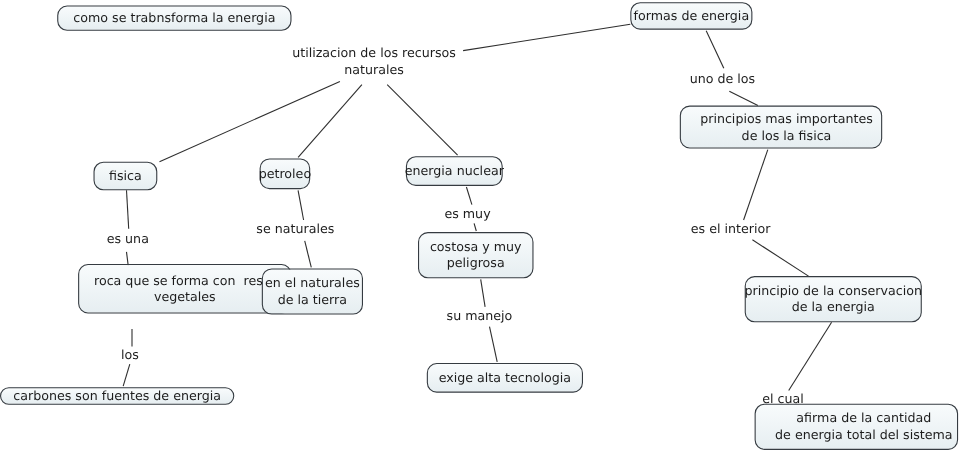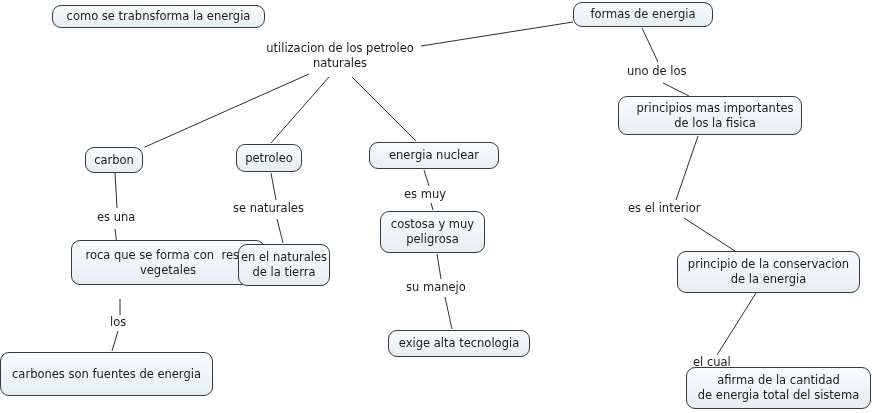--- a/index.html
+++ b/index.html
@@ -74,75 +74,75 @@
     <line x1="424" y1="170" x2="429" y2="186"></line>
     <line x1="431" y1="203" x2="433" y2="210"></line>
     <line x1="437" y1="254" x2="441" y2="279"></line>
     <line x1="445" y1="297" x2="452" y2="329"></line>
   </svg>
 
   <div class="node" style="left:52px; top:5px; width:213px; height:23px;">
     <span>como se trabnsforma la energia</span>
   </div>
 
-  <div class="node" style="left:573px; top:2px; width:140px; height:25px;">
+  <div class="node" style="left:573px; top:2px; width:111px; height:25px;">
     <span>formas de energia</span>
   </div>
 
   <div class="node" style="left:618px; top:96px; width:184px; height:39px;padding-left:14px;">
     <span>principios mas importantes
 de los la fisica</span>
   </div>
 
   <div class="node" style="left:85px; top:147px; width:58px; height:26px;">
-    <span>carbon</span>
+    <span>fisica</span>
   </div>
 
-  <div class="node" style="left:236px; top:144px; width:66px; height:28px;">
+  <div class="node" style="left:236px; top:144px; width:46px; height:28px;">
     <span>petroleo</span>
   </div>
 
-  <div class="node" style="left:369px; top:142px; width:130px; height:27px;">
+  <div class="node" style="left:369px; top:142px; width:88px; height:27px;">
     <span>energia nuclear</span>
   </div>
 
   <div class="node" style="left:380px; top:211px; width:105px; height:42px;">
     <span>costosa y muy
 peligrosa</span>
   </div>
 
   <div class="node" style="left:23px; top:240px; width:194px; height:45px;margin-left:48px;">
     <span>roca que se forma con  resto
 vegetales</span>
   </div>
 
   <div class="node" style="left:238px; top:244px; width:92px; height:42px;">
     <span>en el naturales
 de la tierra</span>
   </div>
 
-  <div class="node" style="left:677px; top:251px; width:183px; height:42px;">
+  <div class="node" style="left:677px; top:251px; width:161px; height:42px;">
     <span>principio de la conservacion
 de la energia</span>
   </div>
 
   <div class="node" style="left:388px; top:330px; width:142px; height:27px;">
     <span>exige alta tecnologia</span>
   </div>
 
-  <div class="node" style="left:0px; top:352px; width:213px; height:44px;">
+  <div class="node" style="left:0px; top:352px; width:213px; height:16px;">
     <span>carbones son fuentes de energia</span>
   </div>
 
-  <div class="node" style="left:686px; top:367px; width:185px; height:42px;">
+  <div class="node" style="left:686px; top:367px; width:185px; height:42px;justify-content:flex-end;">
     <span>afirma de la cantidad
 de energia total del sistema</span>
   </div>
 
-  <div class="link-label" style="left:252px; top:41px; width:176px;">utilizacion de los petroleo
+  <div class="link-label" style="left:252px; top:41px; width:176px;">utilizacion de los recursos
 naturales</div>
 
   <div class="link-label" style="left:627px; top:64px;">uno de los</div>
 
   <div class="link-label" style="left:97px; top:210px;">es una</div>
 
   <div class="link-label" style="left:233px; top:201px;">se naturales</div>
 
   <div class="link-label" style="left:404px; top:187px;text-align:right;">es muy</div>
 

